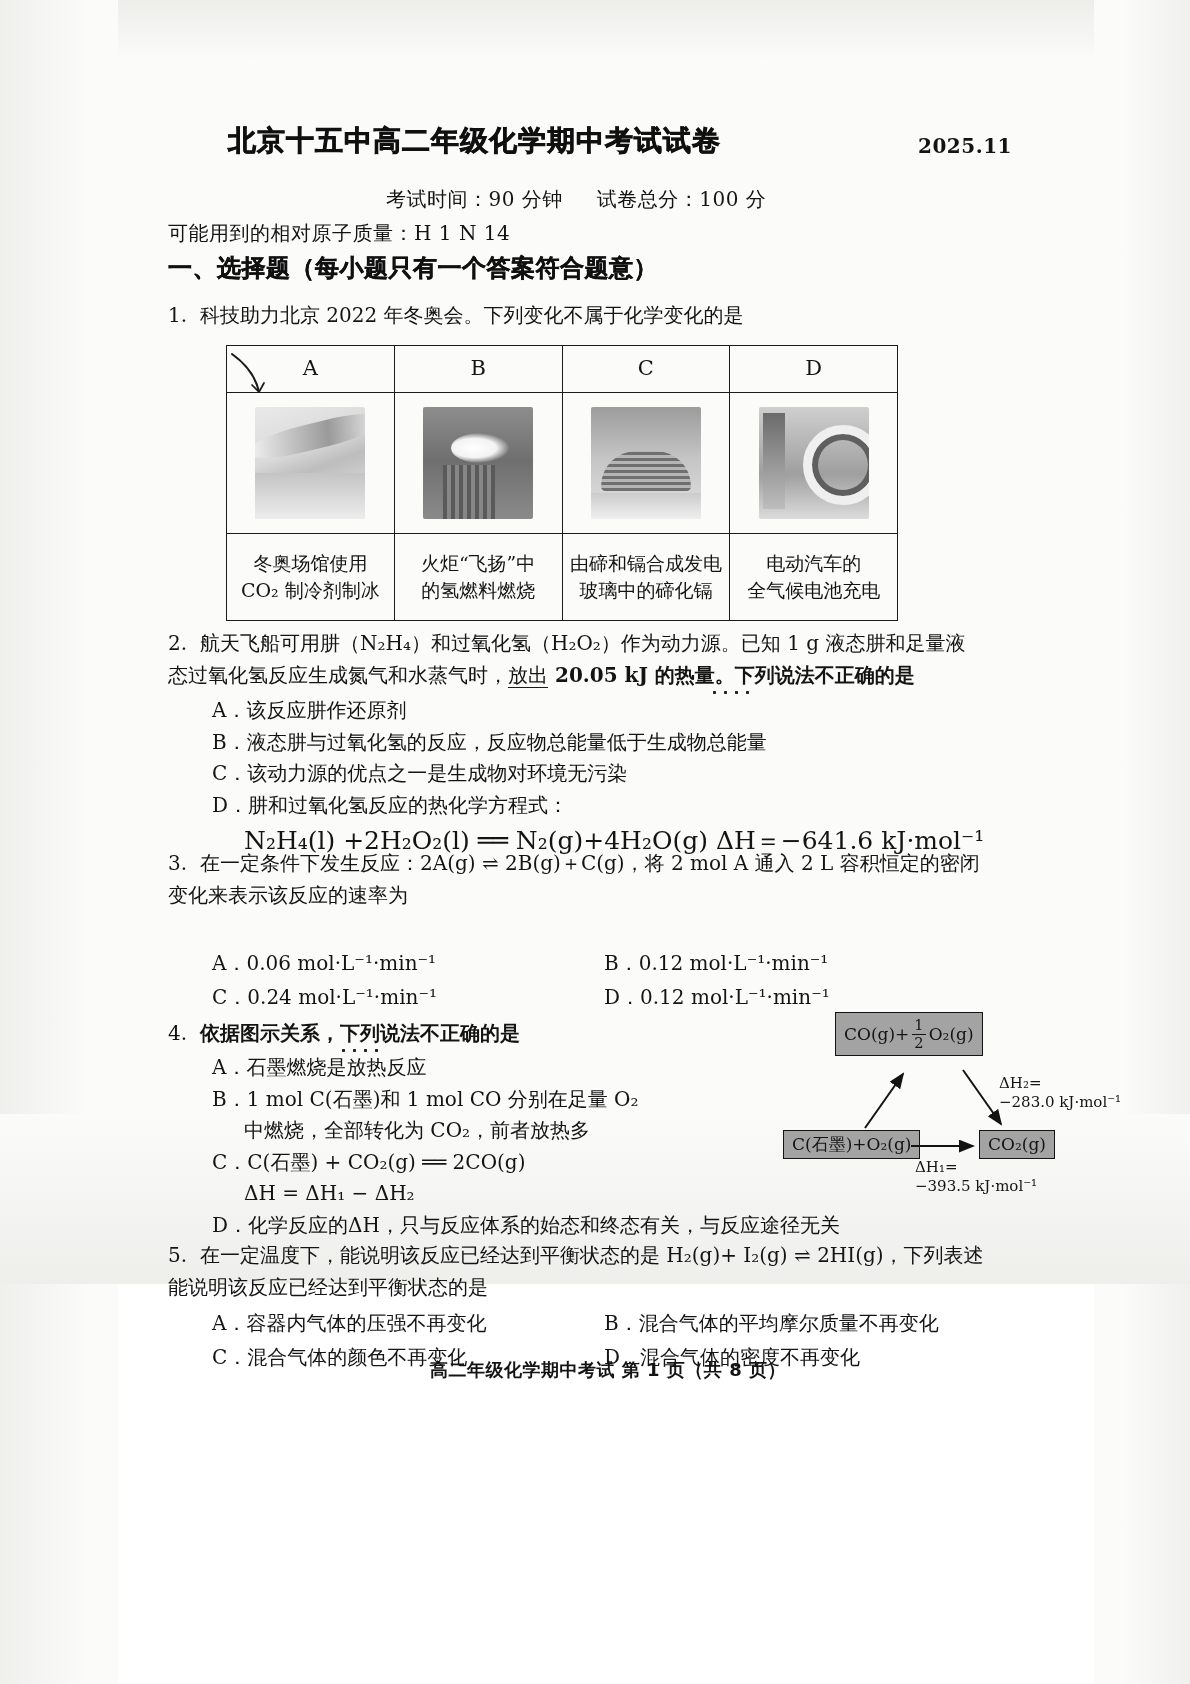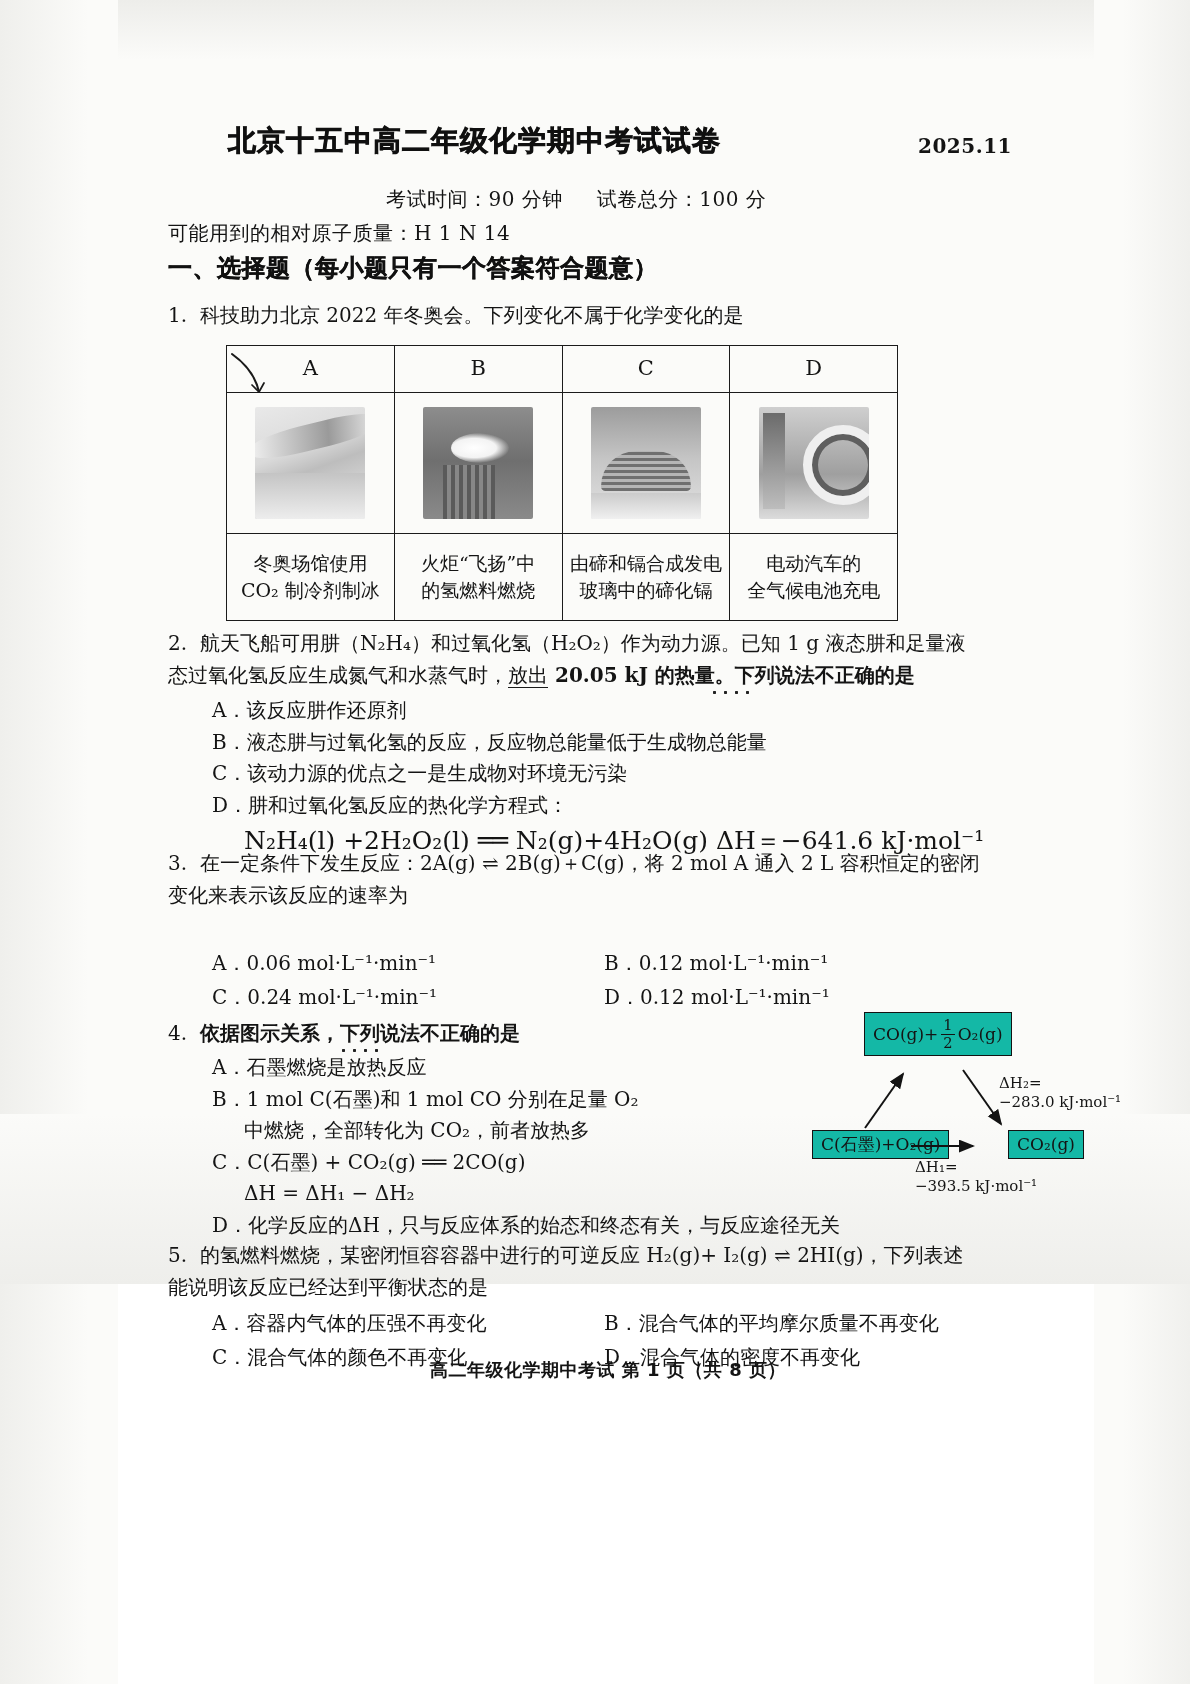--- a/index.html
+++ b/index.html
@@ -133,24 +133,24 @@
     content:"";position:absolute;left:4px;top:6px;width:22px;height:96px;
     background:linear-gradient(180deg,#6b6b6b,#bdbdbd);
   }
   .pen-mark{
     position:absolute;left:58px;top:352px;width:70px;height:44px;pointer-events:none;
   }
 
   
   .diagram{position:absolute;left:625px;top:1012px;width:340px;height:200px;}
   .dbox{
-    position:absolute;border:1.7px solid #131313;background:#14b8a6;
+    position:absolute;border:1.7px solid #131313;background:#a3a3a3;
     font-size:17px;line-height:1;
     display:flex;align-items:center;justify-content:center;
-    white-space:nowrap;padding:5px 8px;margin-left:29px;
+    white-space:nowrap;padding:5px 8px;
   }
   .frac{display:inline-flex;flex-direction:column;align-items:center;
         vertical-align:middle;margin:0 3px;line-height:1;font-size:0.86em;}
   .frac .num{border-bottom:1.4px solid #131313;padding:0 2px 1px;}
   .frac .den{padding:1px 2px 0;}
   .dlabel{position:absolute;font-size:15px;line-height:1.28;white-space:nowrap;}
 
   
   .footer{
     position:absolute;left:0;top:1358px;width:880px;text-align:center;
@@ -321,21 +321,21 @@
       </div>
       <div class="dlabel" style="left:122px;top:146px;">
         <div>ΔH₁=</div>
         <div>−393.5 kJ·mol⁻¹</div>
       </div>
     </div>
 
     <div class="q" style="top:1240px;">
       <span class="qnum">5.</span>
       <div class="qbody">
-        <div>的氢燃料燃烧，某密闭恒容容器中进行的可逆反应 H₂(g)+ I₂(g) ⇌ 2HI(g)，下列表述</div>
+        <div>在一定温度下，能说明该反应已经达到平衡状态的是 H₂(g)+ I₂(g) ⇌ 2HI(g)，下列表述</div>
         <div style="margin-left:-32px;">能说明该反应已经达到平衡状态的是</div>
       </div>
     </div>
 
     <div class="q" style="top:1308px;">
       <div style="position:relative;height:34px;">
         <span style="position:absolute;left:44px;">A．容器内气体的压强不再变化</span>
         <span style="position:absolute;left:436px;">B．混合气体的平均摩尔质量不再变化</span>
       </div>
       <div style="position:relative;height:34px;">

